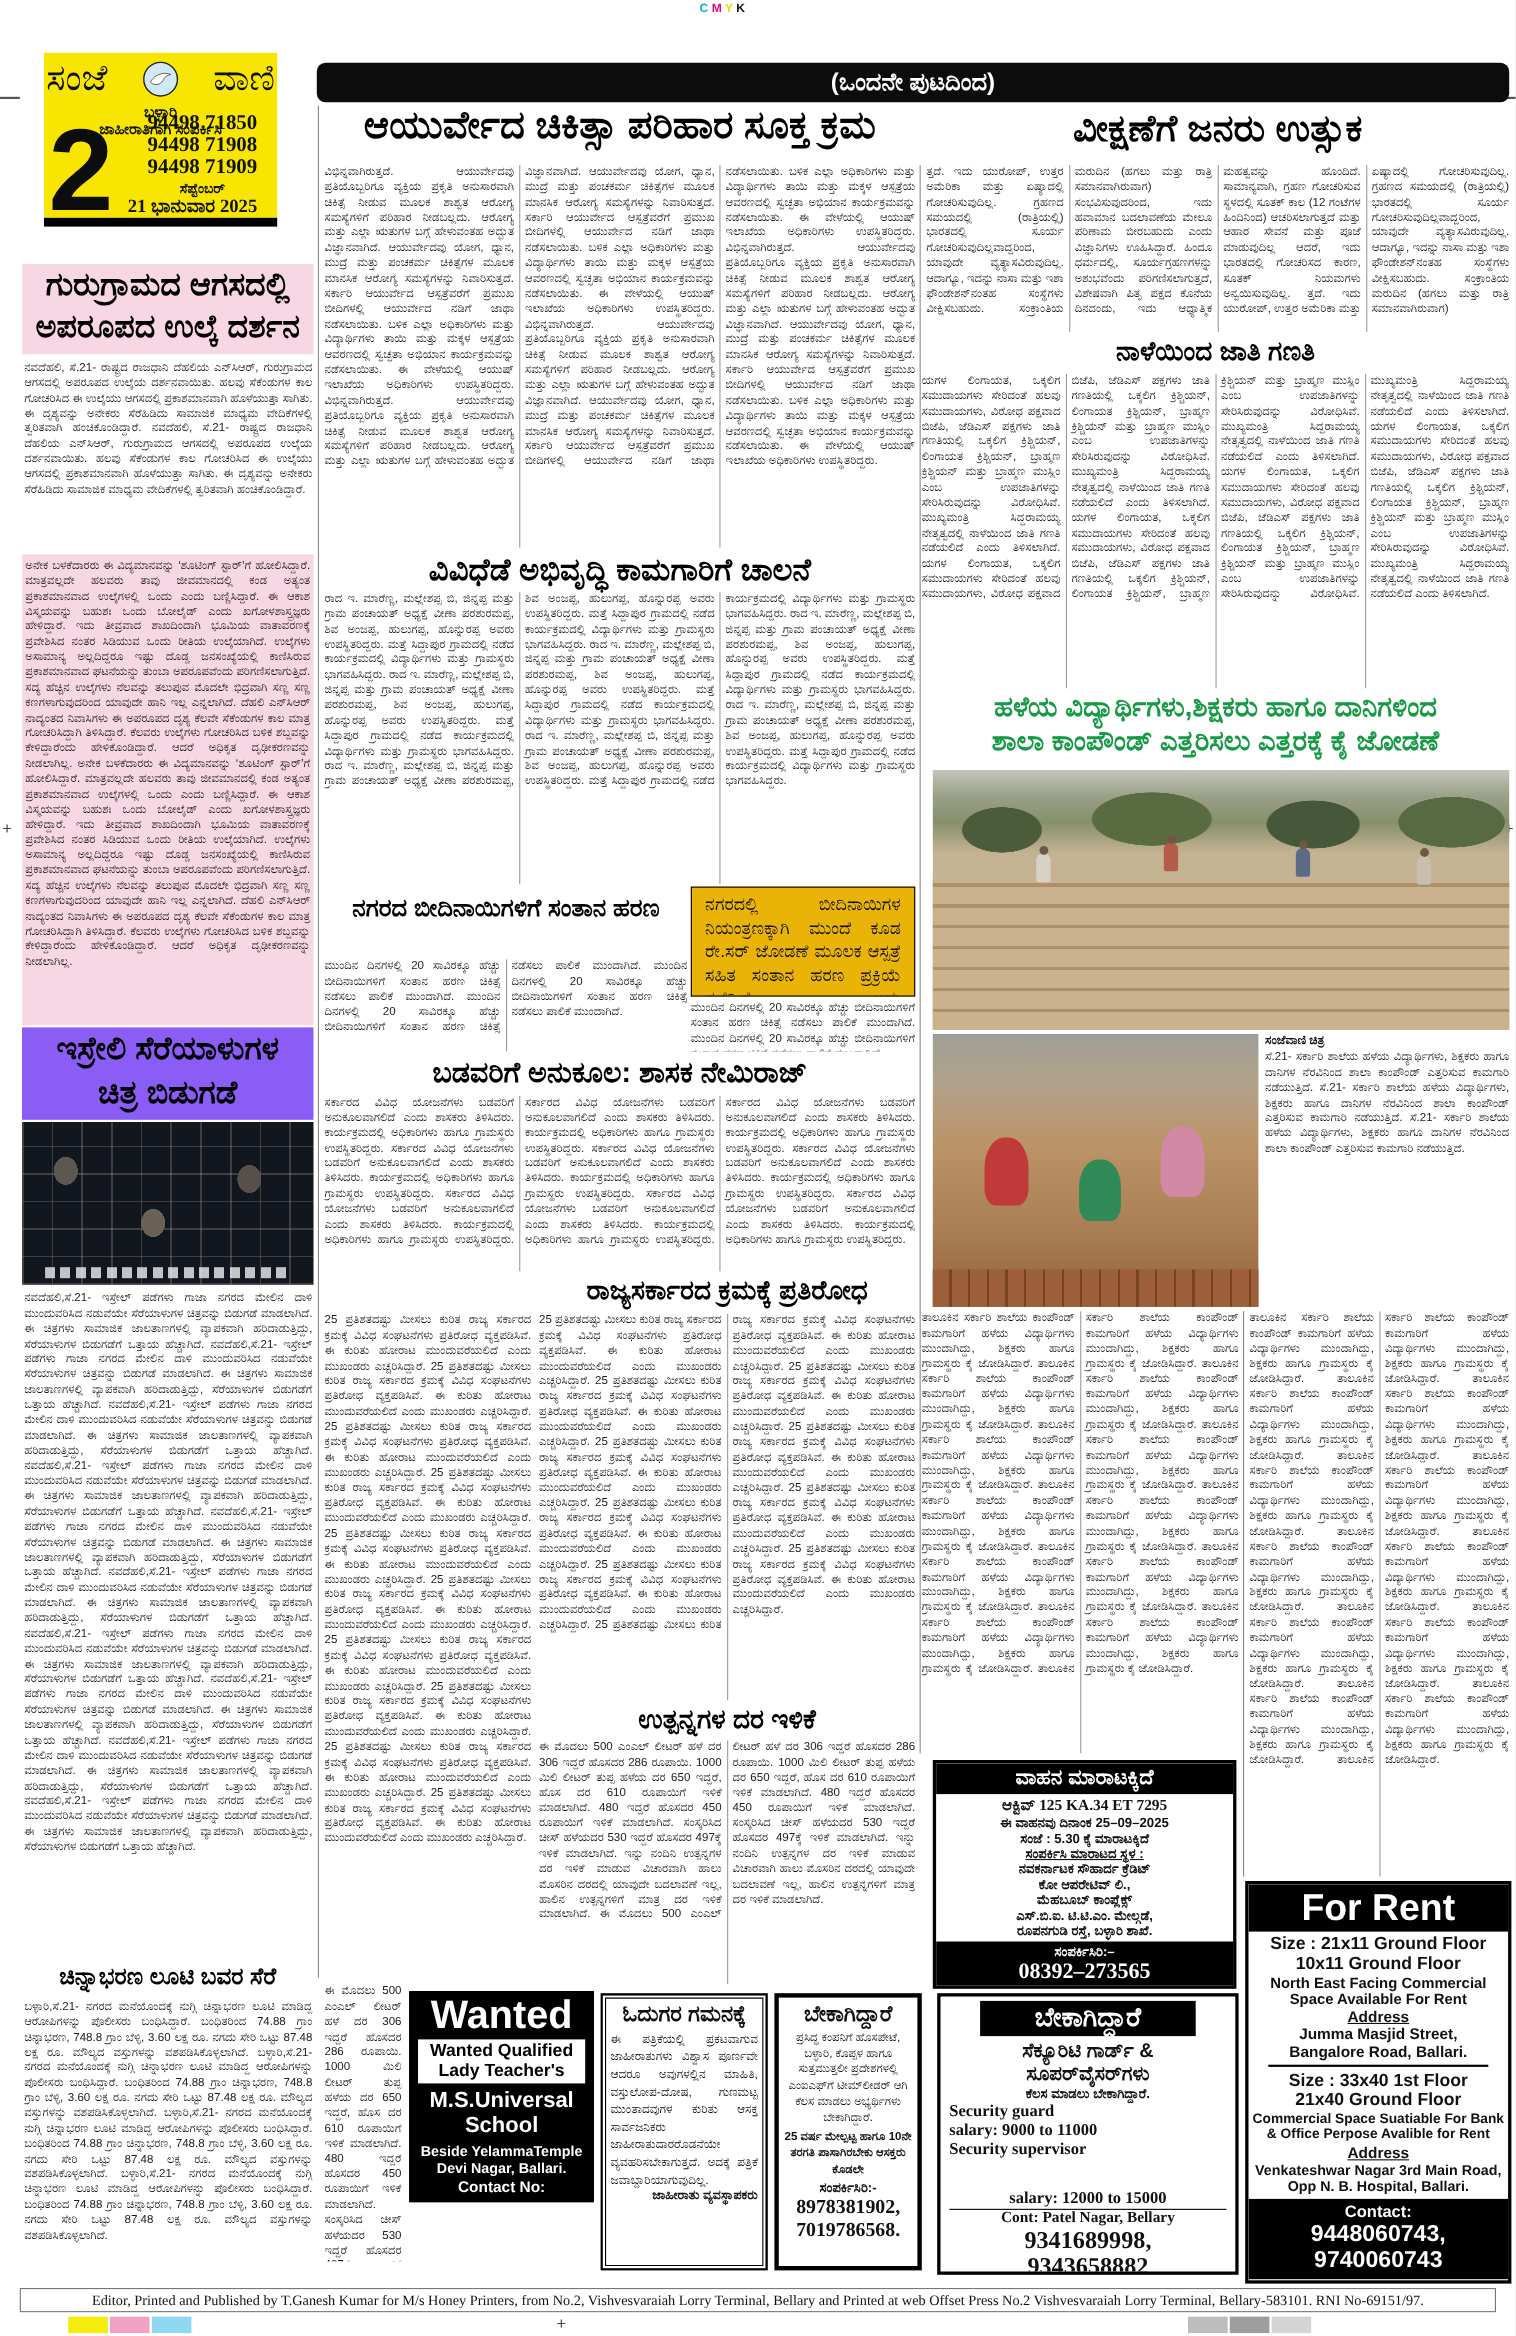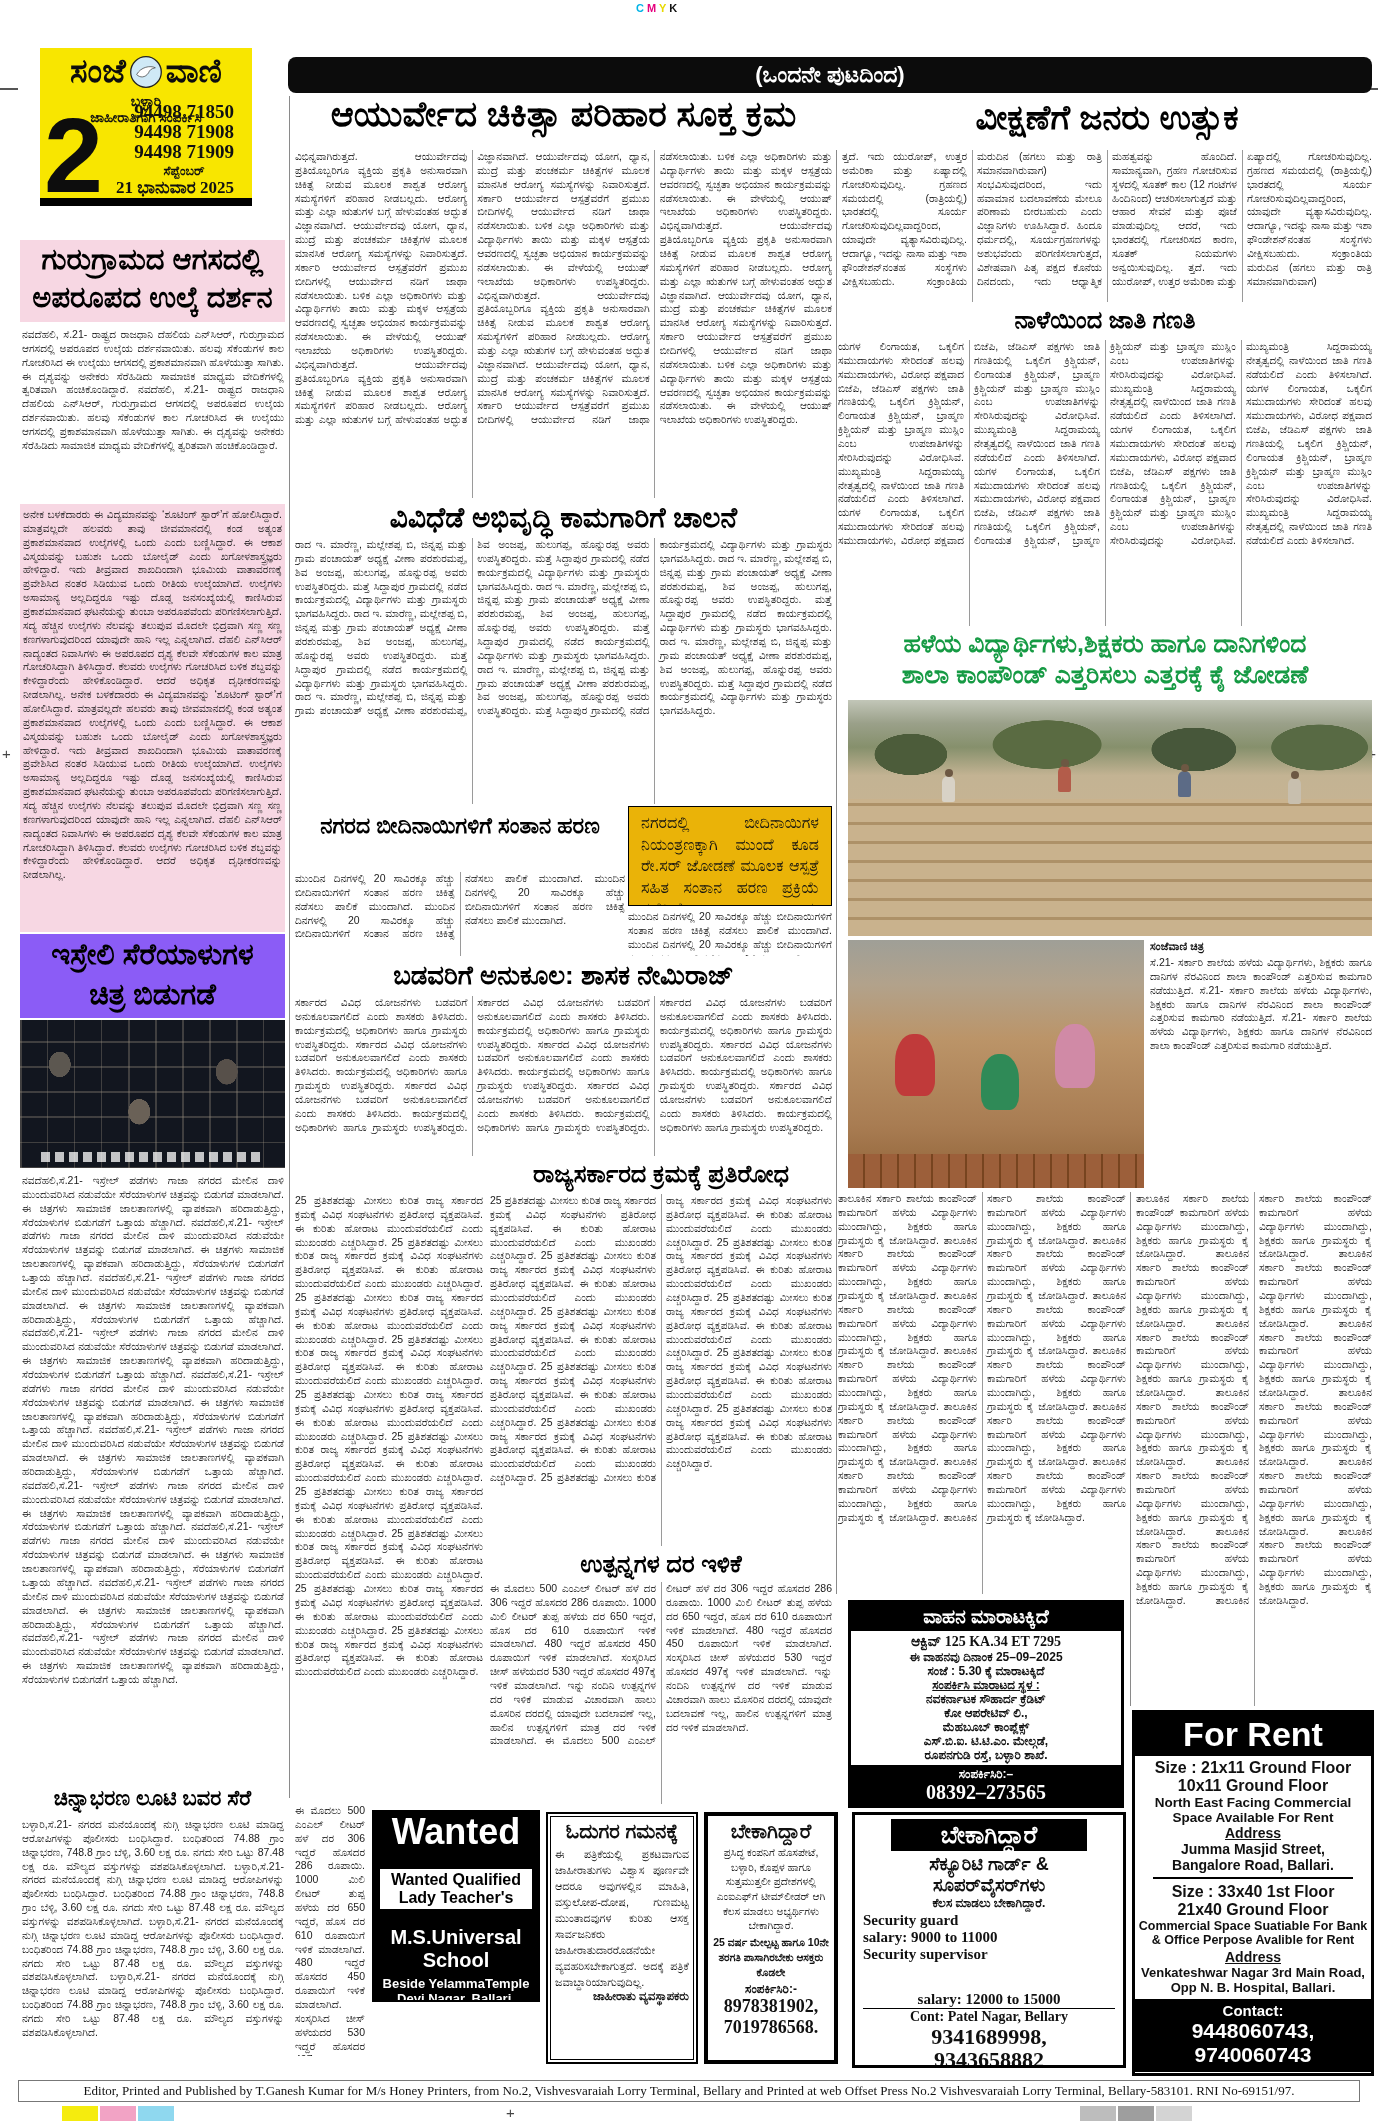--- a/index.html
+++ b/index.html
@@ -17,22 +17,22 @@
   .creambg{background:#8b5cf6;}
   .greenhd{color:#169a44;font-weight:700;text-align:center;line-height:1.25;}
   .quotebox{border:1.5px solid #000;padding:5px 12px;font-size:16px;line-height:1.35;text-align:justify;overflow:hidden;background:#eab308;}
   .adbox{border:3px solid #000;background:#fff;overflow:hidden;}
   .serif{font-family:"Liberation Serif",serif;}
   .blackbar{background:#000;color:#fff;}
   .sq{position:absolute;width:36px;height:15px;}
   .cross{position:absolute;font-size:15px;color:#444;font-weight:400;}
   
   .masthead{background:#f8e600;}
-  .mast-title{font-weight:700;font-size:33px;letter-spacing:0px;color:#0d0d0d;
-              display:flex;align-items:center;justify-content:center;gap:3px;}
+  .mast-title{font-weight:400;font-size:33px;letter-spacing:0px;color:#0d0d0d;
+              display:flex;align-items:center;justify-content:space-between;gap:3px;}
   .bignum{font-weight:900;font-size:106px;line-height:0.85;color:#0d0d0d;}
   
   .photo1{background:linear-gradient(180deg,#c2c6b8 0%,#9aa089 10%,#86906c 20%,#c3b393 32%,#c9b493 58%,#b39873 80%,#a28763 100%);}
   .photo1 .trees{position:absolute;top:0;left:0;right:0;height:42%;
       background:radial-gradient(60px 34px at 12% 55%,#4c5c3a 0 60%,transparent 61%),
                  radial-gradient(90px 40px at 38% 45%,#5a6b42 0 60%,transparent 61%),
                  radial-gradient(70px 36px at 66% 50%,#47573a 0 60%,transparent 61%),
                  radial-gradient(80px 38px at 90% 48%,#586a44 0 60%,transparent 61%);}
   .photo1 .wall{position:absolute;left:0;right:0;bottom:0;height:58%;
       background:repeating-linear-gradient(0deg,#c9b28d 0 16px,#ad9168 16px 19px);}
@@ -187,21 +187,21 @@
     <div style="font-weight:700;font-size:12px;">ರೂಪನಗುಡಿ ರಸ್ತೆ, ಬಳ್ಳಾರಿ ಶಾಖೆ.</div>
     <div class="blackbar" style="margin-top:3px;padding:2px 0 4px;">
       <div style="font-size:12px;font-weight:700;">ಸಂಪರ್ಕಿಸಿರಿ:–</div>
       <div class="serif" style="font-size:20px;font-weight:700;">08392–273565</div>
       <div class="serif" style="font-size:26px;font-weight:700;line-height:26px;">9739694401</div>
     </div>
   </div>
 
   <div class="abs adbox blackbar" style="left:372px;top:1810px;width:168px;height:192px;text-align:center;border:2px solid #000;">
     <div style="font-weight:700;font-size:36px;line-height:40px;">Wanted</div>
-    <div style="background:#fff;color:#000;font-weight:700;font-size:16px;margin:17px 6px;padding:2px 0;">
+    <div style="background:#fff;color:#000;font-weight:700;font-size:16px;margin:2px 6px;padding:2px 0;">
       <div>Wanted Qualified</div>
       <div>Lady Teacher's</div>
     </div>
     <div style="font-weight:700;font-size:20px;margin-top:4px;">M.S.Universal</div>
     <div style="font-weight:700;font-size:20px;">School</div>
     <div style="font-weight:700;font-size:13px;margin-top:4px;">Beside YelammaTemple</div>
     <div style="font-weight:700;font-size:13px;">Devi Nagar, Ballari.</div>
     <div style="font-weight:700;font-size:14px;margin-top:2px;">Contact No:</div>
     <div style="font-weight:700;font-size:26px;">9902936308</div>
   </div>

